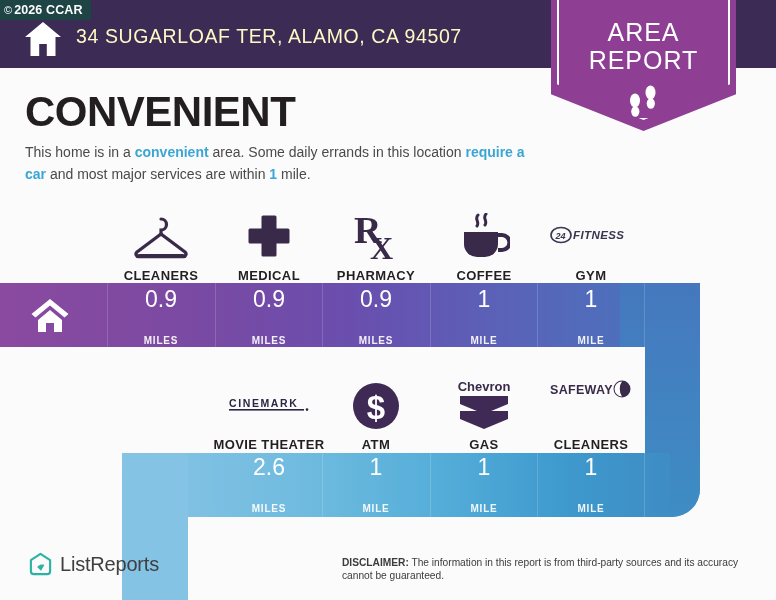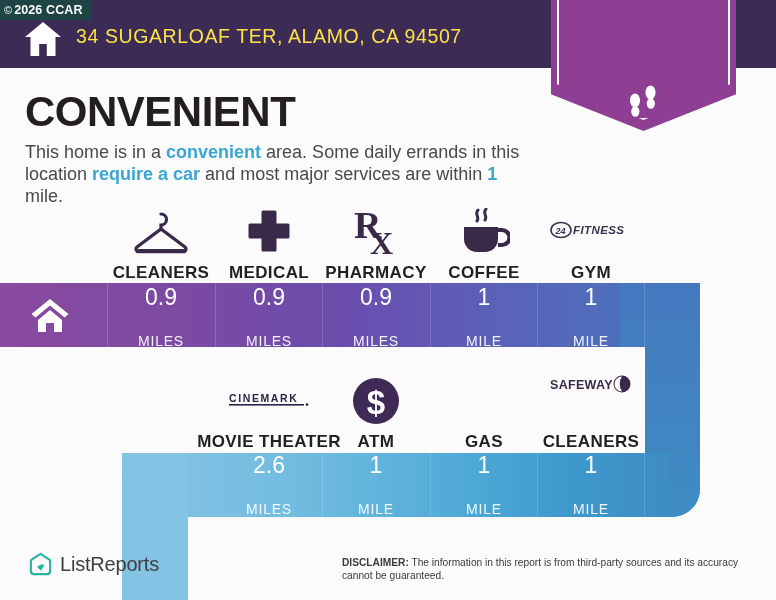--- a/index.html
+++ b/index.html
@@ -24,21 +24,21 @@
     font-size: 12.5px; font-weight: bold;
     letter-spacing: .1px;
     display: flex; align-items: center;
   }
   #copyright-badge .cmark { font-weight: normal; font-size: 11px; margin-right: 2px; }
   #home-icon-header {
     position: absolute; left: 23px; top: 20px; width: 40px; height: 38px;
   }
   #address {
     position: absolute; left: 76px; top: 25px;
-    color: #fde047; font-size: 19.5px; font-weight: 300;
+    color: #fef9c3; font-size: 19.5px; font-weight: 300;
     letter-spacing: .6px; white-space: nowrap;
   }
 
   
   #area-badge {
     position: absolute; left: 551px; top: 0px; width: 185px; height: 131px;
     background: #8e3f94;
     clip-path: polygon(0 0, 100% 0, 100% 72%, 50% 100%, 0 72%);
     z-index: 6;
   }
@@ -61,53 +61,53 @@
   }
 
   
   #headline {
     position: absolute; left: 25px; top: 88px;
     font-size: 42px; font-weight: bold; color: #231f20;
     letter-spacing: -0.5px;
   }
   #subhead {
     position: absolute; left: 25px; top: 141px; width: 515px;
-    font-size: 18px; line-height: 22px; color: #4a4a4a;
+    font-size: 14px; line-height: 22px; color: #4a4a4a;
     font-weight: 300;
   }
   #subhead b { color: #3ba6d4; font-weight: bold; }
 
   
   .icon-row { position: absolute; height: 85px; }
   .icon-cell {
     position: absolute; width: 108px; height: 85px;
     display: flex; flex-direction: column;
     align-items: center; justify-content: flex-end;
   }
   .icon-glyph {
     height: 52px; width: 100%;
     display: flex; align-items: flex-end; justify-content: center;
     margin-bottom: 7px;
   }
   .icon-label {
-    font-size: 17px; font-weight: bold; color: #231f20;
+    font-size: 13px; font-weight: bold; color: #231f20;
     letter-spacing: .4px; text-align: right; white-space: nowrap;
   }
 
   
   #ribbon-svg { position: absolute; left: 0; top: 283px; width: 776px; height: 317px; }
 
   .bar-cell {
     position: absolute; width: 108px; height: 64px;
     display: flex; flex-direction: column;
     align-items: center; justify-content: center;
     color: #ffffff; z-index: 3; gap: 16px;
   }
   .bar-value { font-size: 23px; font-weight: 300; line-height: 23px; }
-  .bar-unit  { font-size: 14px; font-weight: 400; letter-spacing: .8px; margin-top: 8px; opacity: .92; }
+  .bar-unit  { font-size: 10px; font-weight: 700; letter-spacing: .8px; margin-top: 8px; opacity: .92; }
   #home-icon-bar { position: absolute; left: 30px; top: 298px; width: 40px; height: 34px; z-index: 3; }
 
   
   #brand { position: absolute; left: 28px; top: 552px; display: flex; align-items: center; z-index: 8; }
   #brand-mark { width: 25px; height: 25px; margin-right: 7px; }
   #brand-name { font-size: 20px; color: #3f3f41; font-weight: 300; letter-spacing: -.2px; }
   #disclaimer {
     position: absolute; left: 342px; top: 556px; width: 420px;
     font-size: 10.2px; line-height: 13px; color: #3b3b3b; z-index: 8;
   }
@@ -124,20 +124,24 @@
       <span>2026 CCAR</span>
     </div>
     <svg id="home-icon-header" viewBox="0 0 40 38">
       <path d="M20 2 L38 17 L32.5 17 L32.5 36 L23.8 36 L23.8 24 L16.2 24 L16.2 36 L7.5 36 L7.5 17 L2 17 Z" fill="#ffffff"></path>
     </svg>
     <div id="address">34 SUGARLOAF TER, ALAMO, CA 94507</div>
   </div>
 
   <div id="area-badge">
     <div id="area-badge-inner"></div>
+    <div id="area-badge-label">
+      <div>AREA</div>
+      <div>REPORT</div>
+    </div>
     <svg id="footprints-icon" viewBox="0 0 40 40">
       <ellipse cx="11" cy="18.5" rx="5" ry="7" fill="#fff"></ellipse>
       <ellipse cx="11.3" cy="29.5" rx="4.1" ry="5.2" fill="#fff"></ellipse>
       <ellipse cx="26.5" cy="10.5" rx="5" ry="7" fill="#fff"></ellipse>
       <ellipse cx="26.8" cy="21.5" rx="4.1" ry="5.2" fill="#fff"></ellipse>
     </svg>
   </div>
 
   <div id="headline">CONVENIENT</div>
   <div id="subhead"><span>This home is in a </span><b>convenient</b><span> area. Some daily errands in this location </span><b>require a car</b><span> and most major services are within </span><b>1</b><span> mile.</span></div>
@@ -312,20 +316,27 @@
       <div class="icon-glyph">
         <svg width="48" height="48" viewBox="0 0 48 48">
           <circle cx="24" cy="24" r="23" fill="#3f2a56"></circle>
           <text x="24" y="37" text-anchor="middle" font-family="Liberation Sans, sans-serif" font-size="33" font-weight="bold" fill="#ffffff">$</text>
         </svg>
       </div>
       <div class="icon-label">ATM</div>
     </div>
 
     <div class="icon-cell" style="left:215px;">
+      <div class="icon-glyph" style="align-items:center;">
+        <svg width="60" height="52" viewBox="0 0 60 52">
+          <text x="30" y="13" text-anchor="middle" font-family="Liberation Sans, sans-serif" font-size="13" font-weight="bold" fill="#3a2a4a">Chevron</text>
+          <path d="M6 18 H54 V26 L30 36 L6 26 Z" fill="#3f2a56"></path>
+          <path d="M6 33 H54 V41 L30 51 L6 41 Z" fill="#3f2a56"></path>
+        </svg>
+      </div>
       <div class="icon-label">GAS</div>
     </div>
 
     <div class="icon-cell" style="left:322px;">
       <div class="icon-glyph" style="align-items:flex-start;">
         <svg width="86" height="22" viewBox="0 0 86 22">
           <text x="2" y="15.5" font-family="Liberation Sans, sans-serif" font-size="12.5" font-weight="bold" letter-spacing="0.3" fill="#3a2a4a">SAFEWAY</text>
           <circle cx="74" cy="11" r="8.5" fill="#3a2a4a"></circle>
           <path d="M74 3.5 a7.5 7.5 0 0 0 0 15 a5 9 0 0 1 0 -15 Z" fill="#ffffff"></path>
         </svg>

